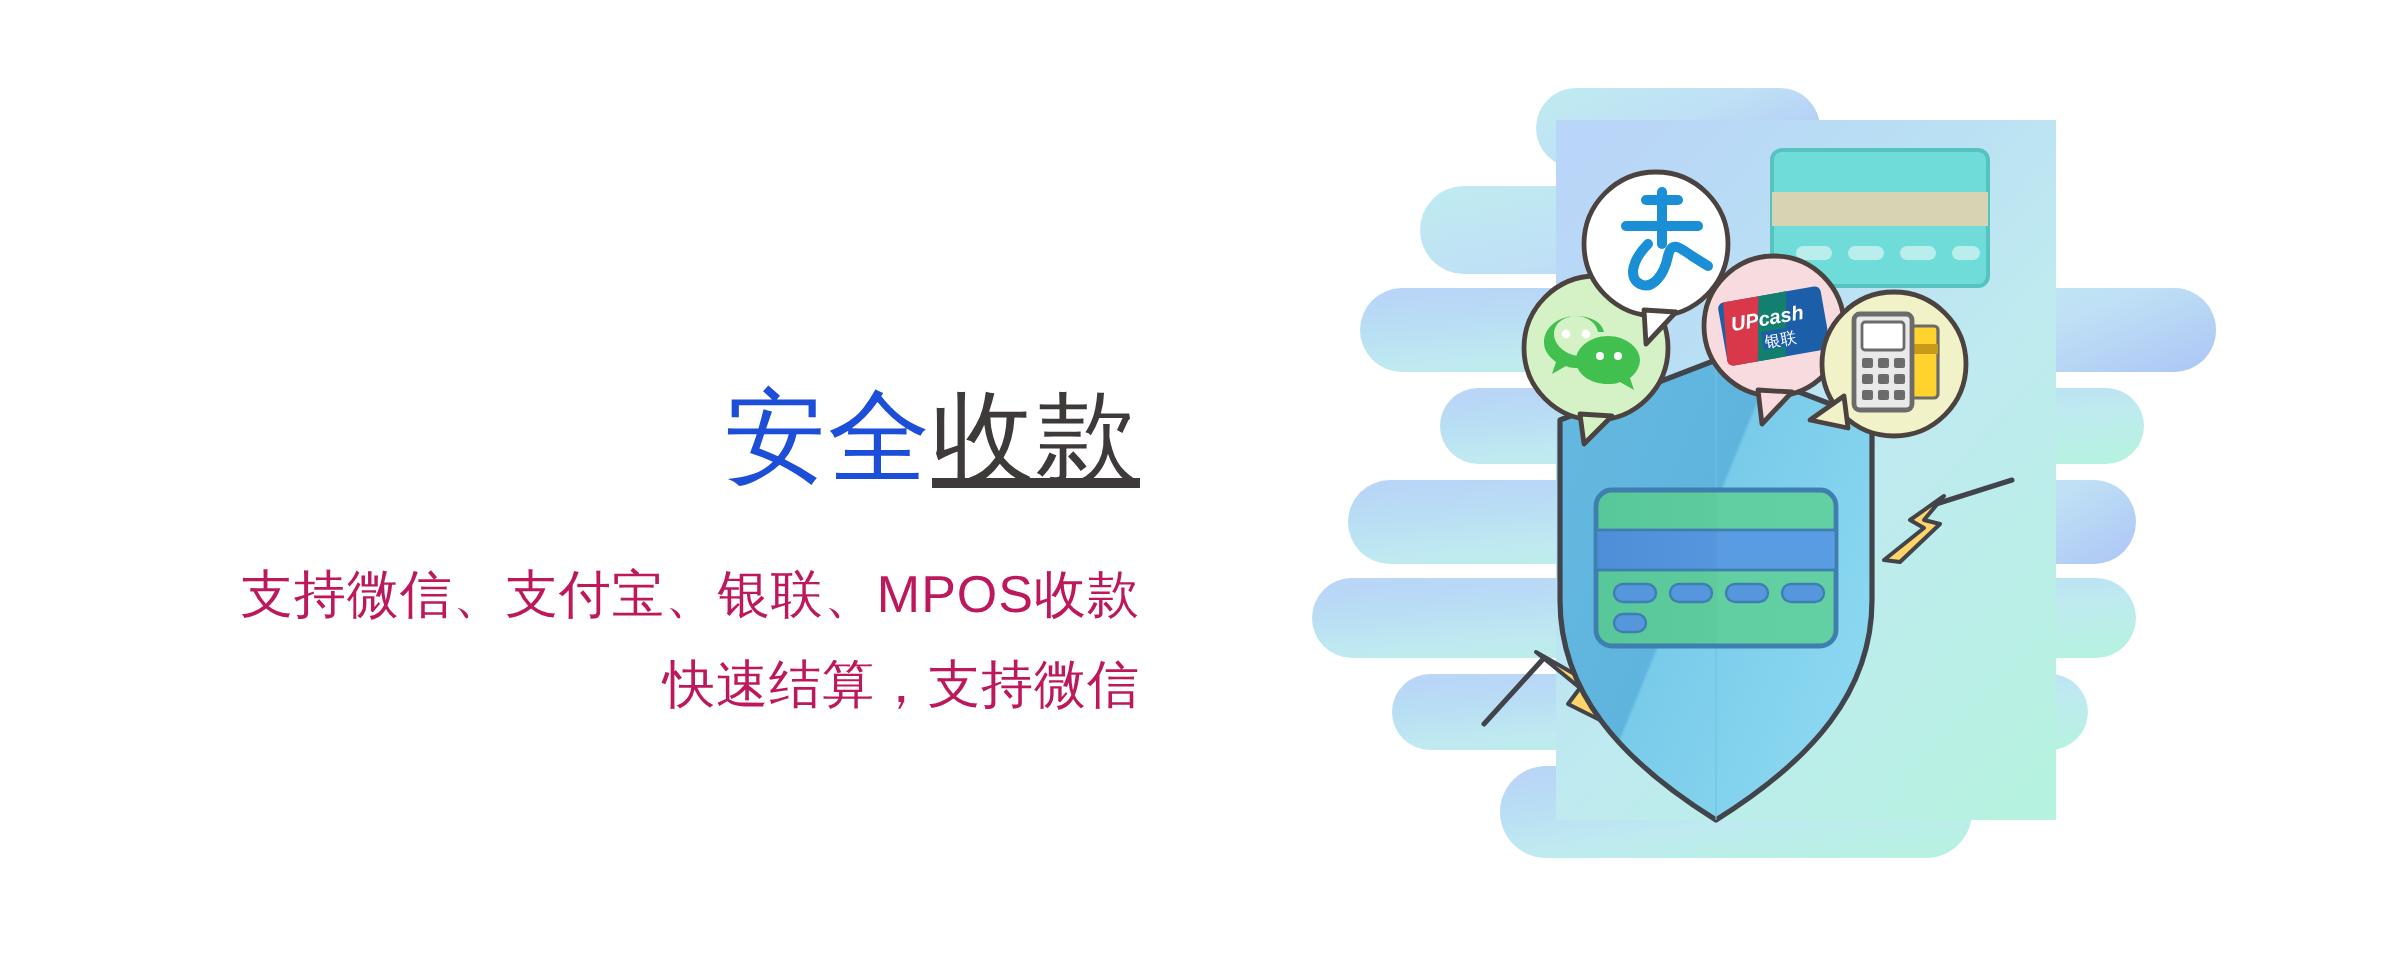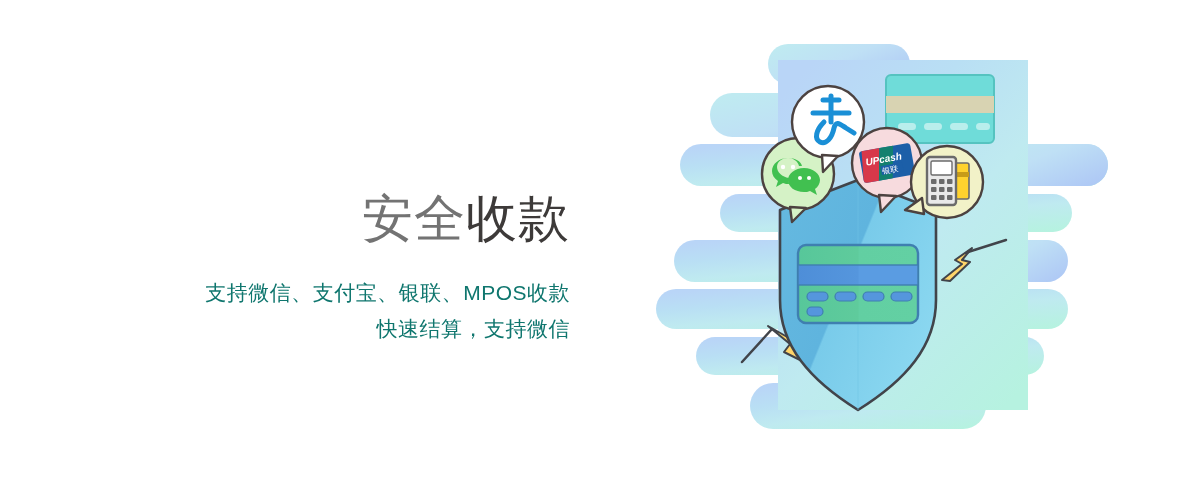--- a/index.html
+++ b/index.html
@@ -24,26 +24,26 @@
     text-align:right;
   }
   .headline{
     font-size:51px;
     line-height:1.15;
     letter-spacing:1px;
     font-weight:400;
     margin:0 0 26px 0;
     white-space:nowrap;
   }
-  .headline .hl-accent{color:#737373;margin-left:20px;}
-  .headline .hl-rest{color:#3d3a39;}
+  .headline .hl-accent{color:#1d4ed8;margin-left:20px;}
+  .headline .hl-rest{color:#3d3a39;text-decoration:underline;}
   .subline{
-    font-size:21px;
+    font-size:26px;
     line-height:1.75;
-    color:#0f766e;
+    color:#be185d;
     letter-spacing:0.5px;
     white-space:nowrap;
   }
 
   
   .art{
     position:absolute;
     left:650px;top:0px;
     width:550px;height:479px;
   }

